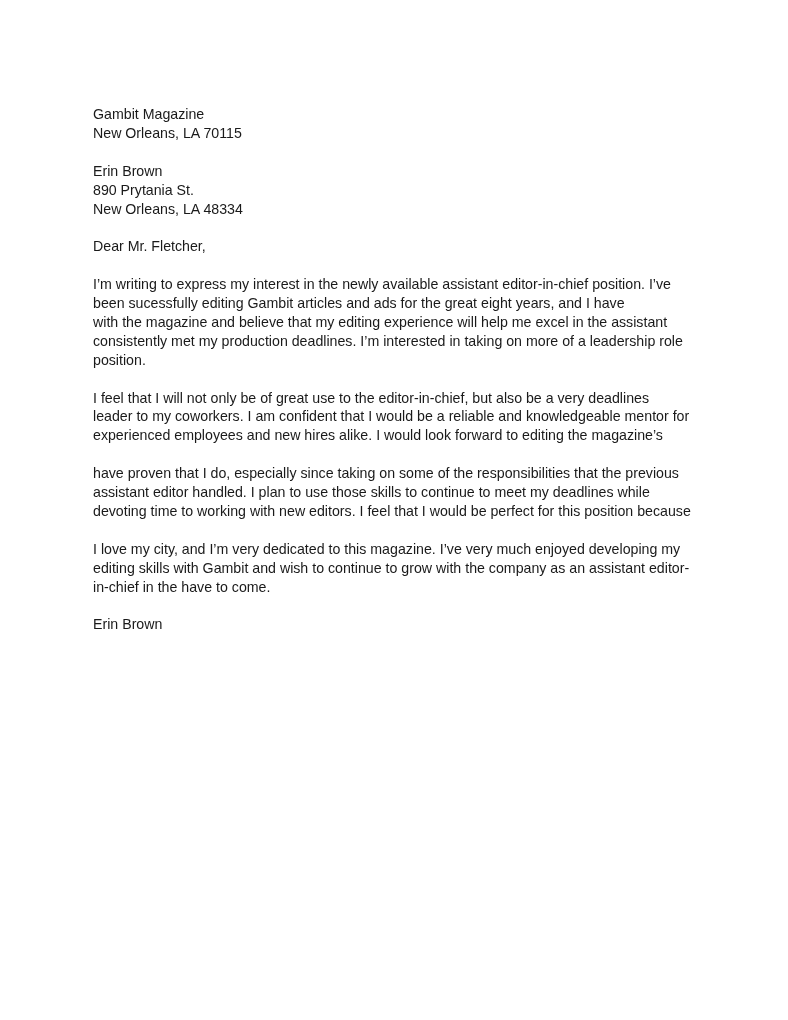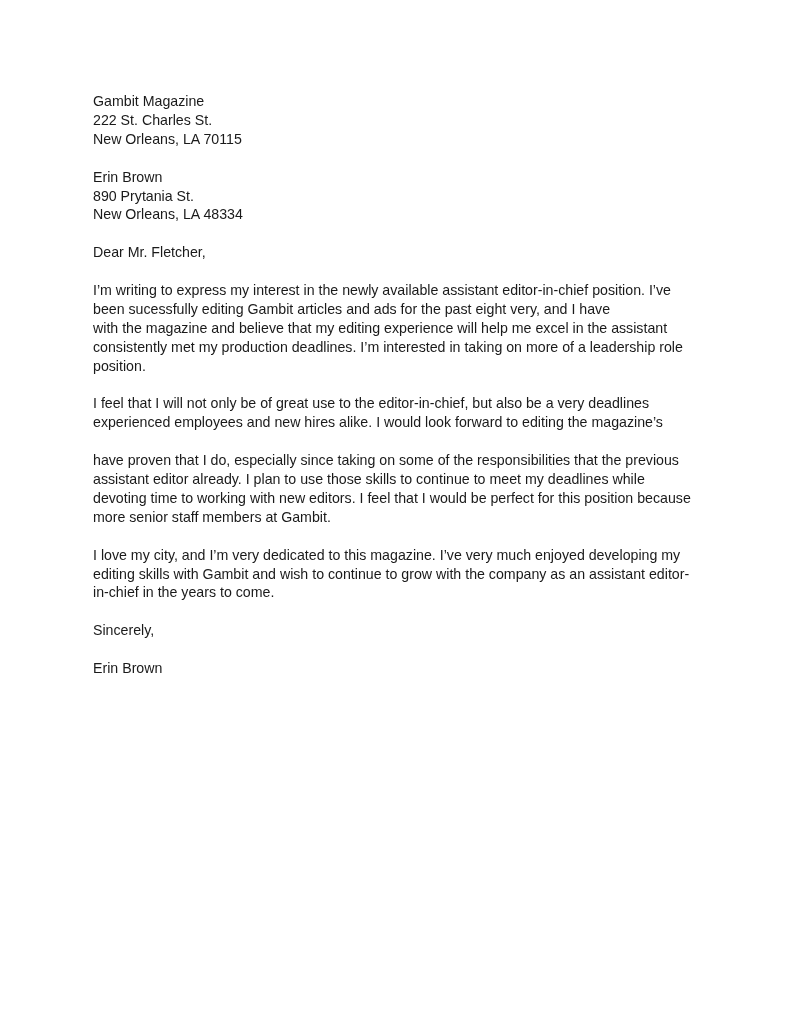--- a/index.html
+++ b/index.html
@@ -11,81 +11,77 @@
       width: 788px;
       height: 1020px;
       position: relative;
       overflow: hidden;
       font-family: "Liberation Sans", sans-serif;
       color: #1a1a1a;
     }
     .page {
       position: absolute;
       left: 93px;
-      top: 92px;
+      top: 105px;
       width: 640px;
       font-size: 14.2px;
       line-height: 18.9px;
     }
     .block {
       margin: 0 0 18.9px 0;
     }
     .line {
       display: block;
       white-space: nowrap;
     }
   </style>
 </head>
 <body>
 
 <div class="page">
 
   <div class="block">
     <span class="line">Gambit Magazine</span>
-    <span class="line">222 St. Charles St.</span>
     <span class="line">New Orleans, LA 70115</span>
   </div>
 
   <div class="block">
     <span class="line">Erin Brown</span>
     <span class="line">890 Prytania St.</span>
     <span class="line">New Orleans, LA 48334</span>
   </div>
 
   <div class="block">
     <span class="line">Dear Mr. Fletcher,</span>
   </div>
 
   <div class="block">
     <span class="line">I’m writing to express my interest in the newly available assistant editor-in-chief position. I’ve</span>
-    <span class="line">been sucessfully editing Gambit articles and ads for the past eight very, and I have</span>
+    <span class="line">been sucessfully editing Gambit articles and ads for the great eight years, and I have</span>
     <span class="line">with the magazine and believe that my editing experience will help me excel in the assistant</span>
     <span class="line">consistently met my production deadlines. I’m interested in taking on more of a leadership role</span>
     <span class="line">position.</span>
   </div>
 
   <div class="block">
     <span class="line">I feel that I will not only be of great use to the editor-in-chief, but also be a very deadlines</span>
+    <span class="line">leader to my coworkers. I am confident that I would be a reliable and knowledgeable mentor for</span>
     <span class="line">experienced employees and new hires alike. I would look forward to editing the magazine’s</span>
   </div>
 
   <div class="block">
     <span class="line">have proven that I do, especially since taking on some of the responsibilities that the previous</span>
-    <span class="line">assistant editor already. I plan to use those skills to continue to meet my deadlines while</span>
+    <span class="line">assistant editor handled. I plan to use those skills to continue to meet my deadlines while</span>
     <span class="line">devoting time to working with new editors. I feel that I would be perfect for this position because</span>
-    <span class="line">more senior staff members at Gambit.</span>
   </div>
 
   <div class="block">
     <span class="line">I love my city, and I’m very dedicated to this magazine. I’ve very much enjoyed developing my</span>
     <span class="line">editing skills with Gambit and wish to continue to grow with the company as an assistant editor-</span>
-    <span class="line">in-chief in the years to come.</span>
+    <span class="line">in-chief in the have to come.</span>
   </div>
 
-  <div class="block">
-    <span class="line">Sincerely,</span>
-  </div>
 
   <div class="block">
     <span class="line">Erin Brown</span>
   </div>
 
 </div>
 
 </body></html>

